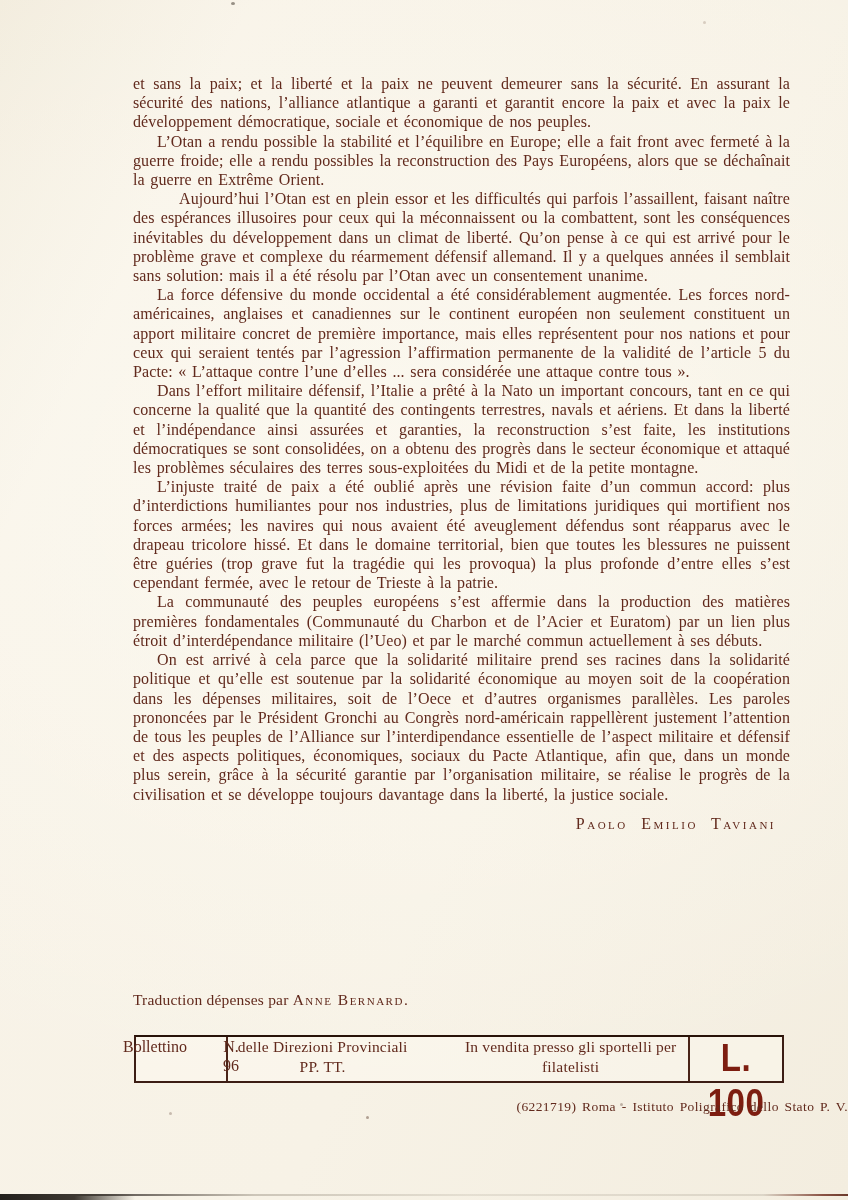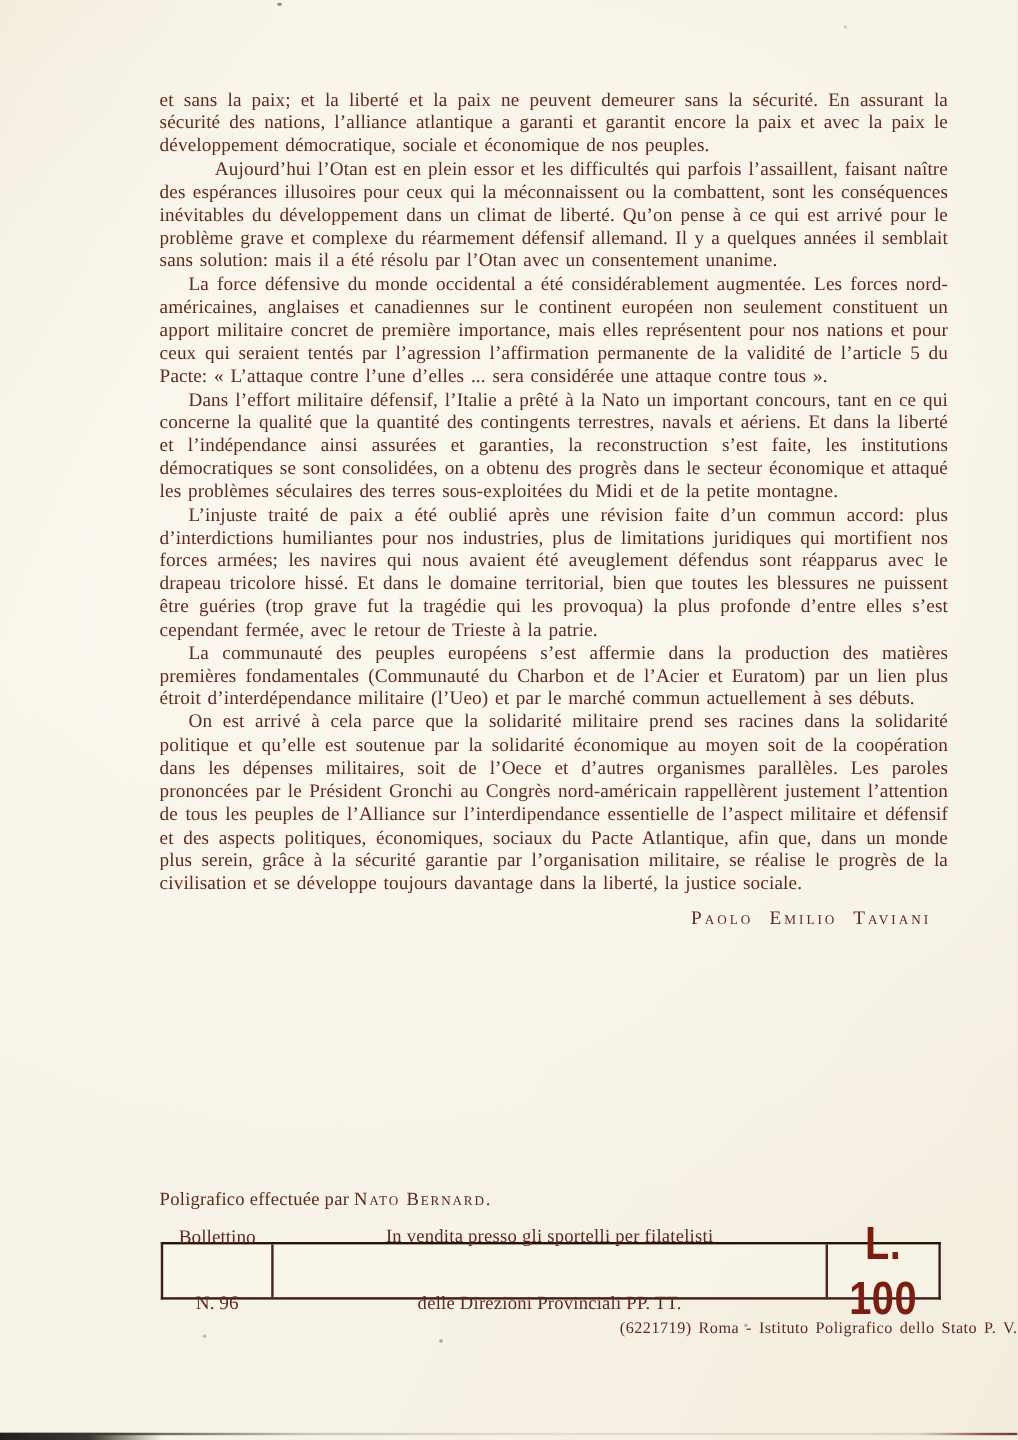--- a/index.html
+++ b/index.html
@@ -56,21 +56,21 @@
     height: 48px;
     box-sizing: border-box;
     border: 2px solid #3c1d14;
     border-top-color: #281208;
     display: flex;
     align-items: stretch;
     background: rgba(255,252,244,0.35);
   }
   .footer-box .cell {
     display: flex;
-    flex-direction: column;
+    flex-direction: row;
     justify-content: center;
     text-align: center;
     gap: 36px;
   }
   .cell-bulletin {
     width: 90px;
     border-right: 2px solid #4a2418;
     font-size: 16px;
     line-height: 19px;
   }
@@ -127,39 +127,40 @@
   .speck-4 { left: 620px; top: 1103px; width: 3px; height: 3px; background: rgba(90,60,45,0.35); }
   .speck-5 { left: 169px; top: 1112px; width: 3px; height: 3px; background: rgba(90,60,45,0.30); }
 </style>
 </head>
 <body>
 
 <div class="page">
 
   <div class="text-column">
     <p class="flush">et sans la paix; et la liberté et la paix ne peuvent demeurer sans la sécurité. En assurant la sécurité des nations, l’alliance atlantique a garanti et garantit encore la paix et avec la paix le développement démocratique, sociale et économique de nos peuples.</p>
+    <p>L’Otan a rendu possible la stabilité et l’équilibre en Europe; elle a fait front avec fermeté à la guerre froide; elle a rendu possibles la reconstruction des Pays Européens, alors que se déchaînait la guerre en Extrême Orient.</p>
     <p class="deep">Aujourd’hui l’Otan est en plein essor et les difficultés qui parfois l’assaillent, faisant naître des espérances illusoires pour ceux qui la méconnaissent ou la combattent, sont les conséquences inévitables du développement dans un climat de liberté. Qu’on pense à ce qui est arrivé pour le problème grave et complexe du réarmement défensif allemand. Il y a quelques années il semblait sans solution: mais il a été résolu par l’Otan avec un consentement unanime.</p>
     <p>La force défensive du monde occidental a été considérablement augmentée. Les forces nord-américaines, anglaises et canadiennes sur le continent européen non seulement constituent un apport militaire concret de première importance, mais elles représentent pour nos nations et pour ceux qui seraient tentés par l’agression l’affirmation permanente de la validité de l’article 5 du Pacte: « L’attaque contre l’une d’elles ... sera considérée une attaque contre tous ».</p>
     <p>Dans l’effort militaire défensif, l’Italie a prêté à la Nato un important concours, tant en ce qui concerne la qualité que la quantité des contingents terrestres, navals et aériens. Et dans la liberté et l’indépendance ainsi assurées et garanties, la reconstruction s’est faite, les institutions démocratiques se sont consolidées, on a obtenu des progrès dans le secteur économique et attaqué les problèmes séculaires des terres sous-exploitées du Midi et de la petite montagne.</p>
     <p>L’injuste traité de paix a été oublié après une révision faite d’un commun accord: plus d’interdictions humiliantes pour nos industries, plus de limitations juridiques qui mortifient nos forces armées; les navires qui nous avaient été aveuglement défendus sont réapparus avec le drapeau tricolore hissé. Et dans le domaine territorial, bien que toutes les blessures ne puissent être guéries (trop grave fut la tragédie qui les provoqua) la plus profonde d’entre elles s’est cependant fermée, avec le retour de Trieste à la patrie.</p>
     <p>La communauté des peuples européens s’est affermie dans la production des matières premières fondamentales (Communauté du Charbon et de l’Acier et Euratom) par un lien plus étroit d’interdépendance militaire (l’Ueo) et par le marché commun actuellement à ses débuts.</p>
     <p>On est arrivé à cela parce que la solidarité militaire prend ses racines dans la solidarité politique et qu’elle est soutenue par la solidarité économique au moyen soit de la coopération dans les dépenses militaires, soit de l’Oece et d’autres organismes parallèles. Les paroles prononcées par le Président Gronchi au Congrès nord-américain rappellèrent justement l’attention de tous les peuples de l’Alliance sur l’interdipendance essentielle de l’aspect militaire et défensif et des aspects politiques, économiques, sociaux du Pacte Atlantique, afin que, dans un monde plus serein, grâce à la sécurité garantie par l’organisation militaire, se réalise le progrès de la civilisation et se développe toujours davantage dans la liberté, la justice sociale.</p>
     <div class="signature">Paolo Emilio Taviani</div>
   </div>
 
-  <div class="translation-note"><span>Poligrafico effectuée par </span><span class="smallcaps">Nato Bernard.</span></div>
+  <div class="translation-note"><span>Traduction dépenses par </span><span class="smallcaps">Anne Bernard.</span></div>
 
   <div class="footer-box">
     <div class="cell cell-bulletin">
       <div>Bollettino</div>
       <div>N. 96</div>
     </div>
     <div class="cell cell-notice">
+      <div>delle Direzioni Provinciali PP. TT.</div>
       <div>In vendita presso gli sportelli per filatelisti</div>
-      <div>delle Direzioni Provinciali PP. TT.</div>
     </div>
     <div class="cell cell-price">
       <div class="price-text">L. 100</div>
     </div>
   </div>
 
   <div class="imprint-line">(6221719) Roma - Istituto Poligrafico dello Stato P. V.</div>
 
   <div class="scan-edge-line"></div>
   <div class="scan-edge-blob"></div>

